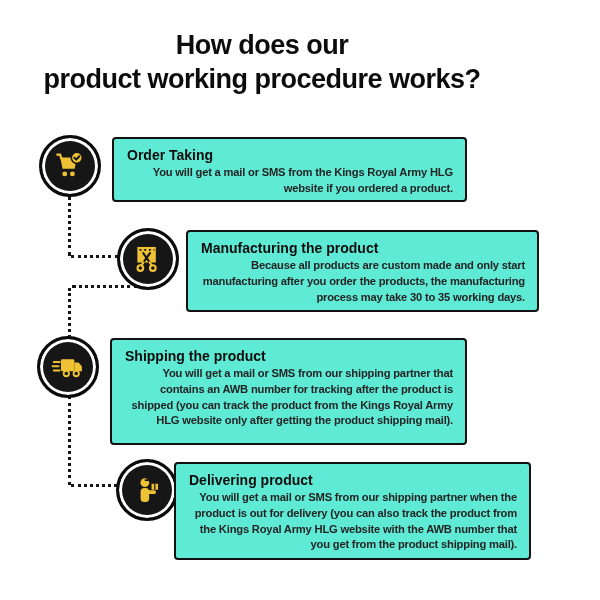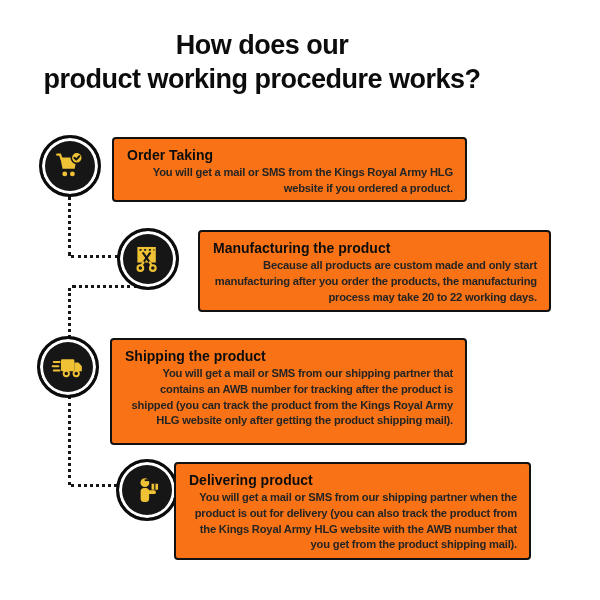--- a/index.html
+++ b/index.html
@@ -9,31 +9,31 @@
   .title{position:absolute;top:28px;left:0;width:524px;text-align:center;
          font-weight:bold;font-size:27px;line-height:34px;color:#0c0c0c;letter-spacing:-0.5px;}
 
   
   .badge{position:absolute;width:62px;height:62px;border-radius:50%;
          border:3px solid #0b0b0b;background:#161616;
          box-shadow:inset 0 0 0 3px #ffffff;
          display:flex;align-items:center;justify-content:center;box-sizing:border-box;}
   .badge svg{width:34px;height:34px;display:block;}
 
-  .card{position:absolute;background:#f97316;border:2.5px solid #111111;border-radius:4px;
+  .card{position:absolute;background:#5eead4;border:2.5px solid #111111;border-radius:4px;
         box-sizing:border-box;padding:7px 12px 1px 13px;}
   .card h3{margin:0 0 1px 0;font-size:14px;line-height:18px;font-weight:bold;color:#0d0d0d;}
   .card p{margin:0;font-size:11.2px;line-height:15.8px;font-weight:bold;color:#242424;letter-spacing:-0.2px;text-align:right;}
 
   .dot-v{position:absolute;width:0;border-left:3px dotted #161616;}
   .dot-h{position:absolute;height:0;border-top:3px dotted #161616;}
 
   
   .badge1{left:39px;top:135px;}  .card1{left:112px;top:137px;width:355px;height:65px;}
-  .badge2{left:117px;top:228px;} .card2{left:198px;top:230px;width:353px;height:82px;}
+  .badge2{left:117px;top:228px;} .card2{left:186px;top:230px;width:353px;height:82px;}
   .badge3{left:37px;top:336px;}  .card3{left:110px;top:338px;width:357px;height:107px;}
   .badge4{left:116px;top:459px;} .card4{left:174px;top:462px;width:357px;height:98px;}
 
   .c1v{left:68px;top:196px;height:60px;}
   .c1h{left:71px;top:255px;width:47px;}
   .c2h{left:72px;top:285px;width:66px;}
   .c2v{left:68px;top:288px;height:50px;}
   .c3v{left:68px;top:396px;height:89px;}
   .c3h{left:71px;top:484px;width:46px;}
 </style>
@@ -76,21 +76,21 @@
       <path d="M8.6 7.8L13.2 14.4" stroke="#161616" stroke-width="1.5" stroke-linecap="round"></path>
       <path d="M13.4 7.8L8.8 14.4" stroke="#161616" stroke-width="1.5" stroke-linecap="round"></path>
       <path d="M13.2 14.4L14.6 16.5" stroke="#EFC235" stroke-width="1.5" stroke-linecap="round"></path>
       <path d="M8.8 14.4L7.4 16.5" stroke="#EFC235" stroke-width="1.5" stroke-linecap="round"></path>
       <circle cx="6.6" cy="18.4" r="2" fill="none" stroke="#EFC235" stroke-width="1.5"></circle>
       <circle cx="15.4" cy="18.4" r="2" fill="none" stroke="#EFC235" stroke-width="1.5"></circle>
     </svg>
   </div>
   <div class="card card2">
     <h3>Manufacturing the product</h3>
-    <p>Because all products are custom made and only start manufacturing after you order the products, the manufacturing process may take 20 to 22  working days.</p>
+    <p>Because all products are custom made and only start manufacturing after you order the products, the manufacturing process may take 30 to 35  working days.</p>
   </div>
 
   <div class="badge badge3">
     <svg viewBox="0 0 24 24">
       <path d="M2 8.5H6M1.2 11.5H5.2M2 14.5H6" stroke="#EFC235" stroke-width="1.5" stroke-linecap="round"></path>
       <rect x="7" y="6.5" width="9.5" height="8.5" rx="1" fill="#EFC235"></rect>
       <path d="M16.5 8.8h2.9l2.4 2.7v3.5h-5.3z" fill="#EFC235"></path>
       <circle cx="10.8" cy="16.6" r="1.9" fill="#161616" stroke="#EFC235" stroke-width="1.3"></circle>
       <circle cx="17.8" cy="16.6" r="1.9" fill="#161616" stroke="#EFC235" stroke-width="1.3"></circle>
     </svg>

